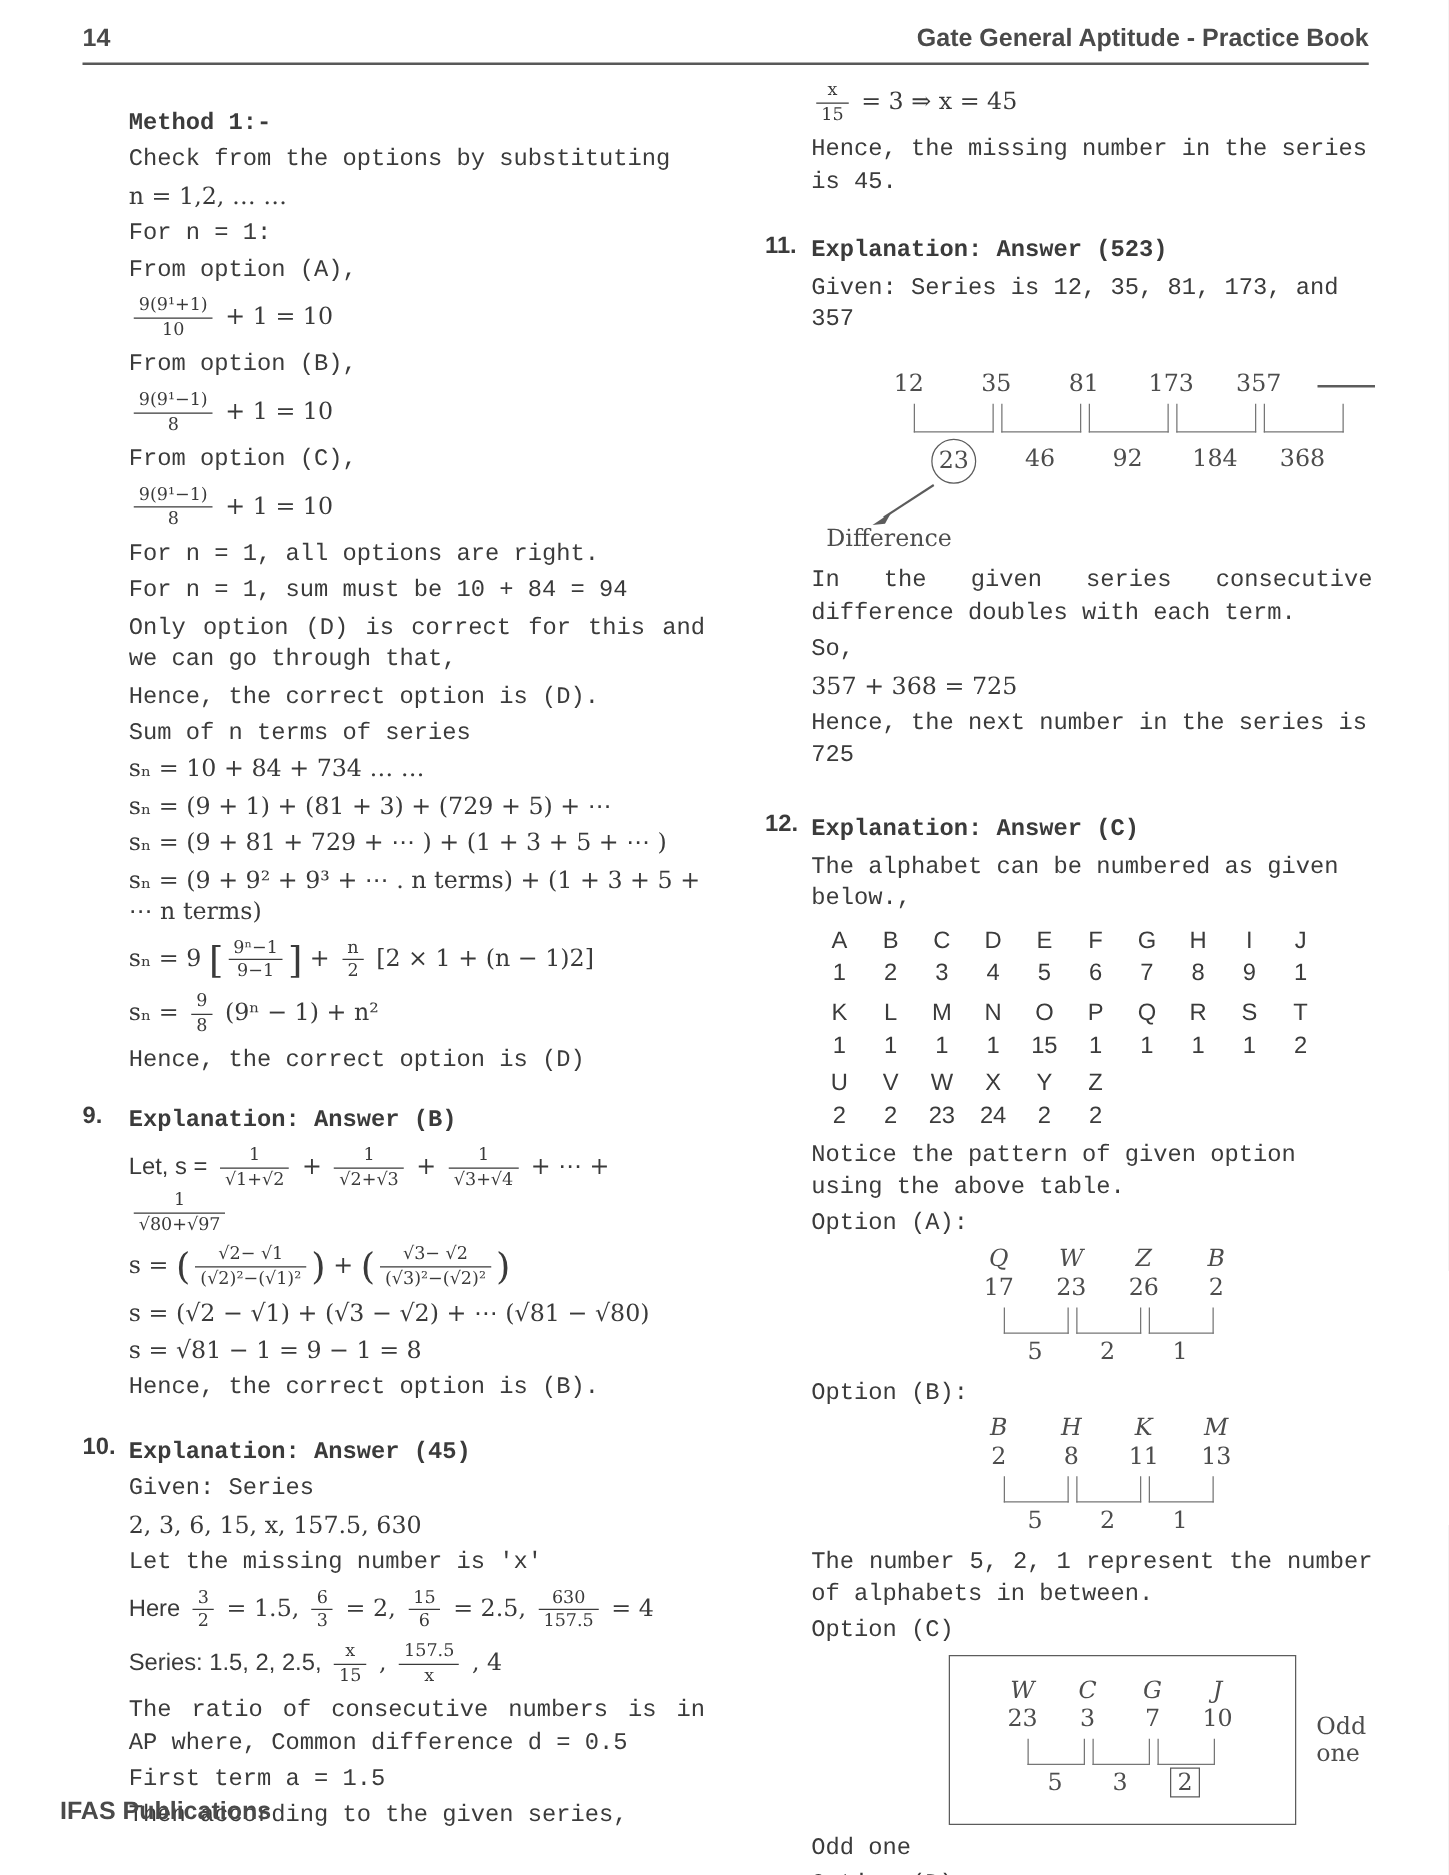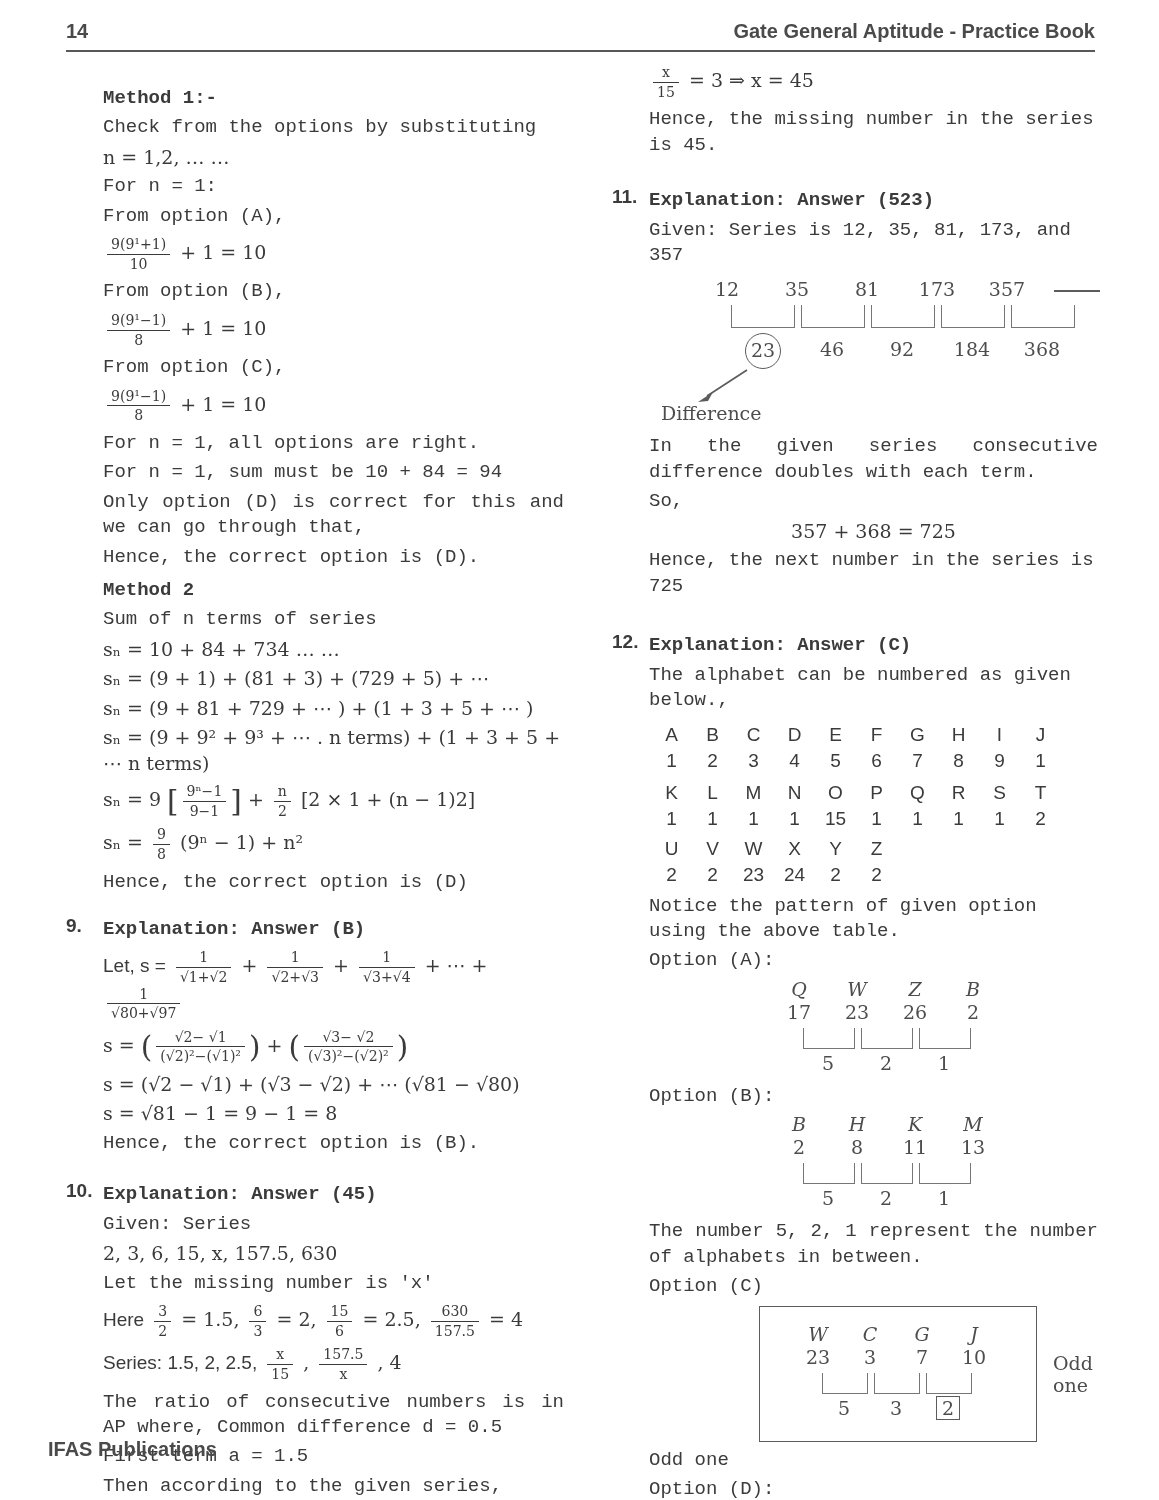--- a/index.html
+++ b/index.html
@@ -15,21 +15,21 @@
     border-bottom:2.5px solid #585858; padding-bottom:7px;
     font-weight:bold; font-size:20px; color:#4a4a4a;
   }
   
   .col-left  { position:absolute; left:66px;  top:82px; width:498px; }
   .col-right { position:absolute; left:612px; top:64px; width:486px; }
   .indent { margin-left:37px; }
   .line { font-size:19px; line-height:1.34; margin:4px 0;font-family:Liberation Mono, monospace; }
   .bold { font-weight:700; }
   .just { text-align:justify; }
-  .center { text-align:center; }
+  .center { }
   .math { font-family:"DejaVu Serif","Liberation Serif",serif; color:#3a3a3a; }
   .qitem { display:flex; margin-top:18px; }
   .qnum  { width:37px; flex:none; font-weight:700; font-size:19px; line-height:1.34; }
   .qbody { flex:1; min-width:0; }
   
   .frac {
     display:inline-flex; flex-direction:column; text-align:center;
     vertical-align:middle; font-size:0.74em; line-height:1.18; margin:0 4px;
   }
   .frac .num { padding:0 4px 1px; }
@@ -57,21 +57,21 @@
   .seq4.compact { width:220px; margin:0; }
   .seq4.compact .c0 { left:0px; } .seq4.compact .c1 { left:52px; }
   .seq4.compact .c2 { left:104px; } .seq4.compact .c3 { left:156px; }
   .seq4.compact .b0 { left:32px; width:44px; } .seq4.compact .b1 { left:84px; width:44px; }
   .seq4.compact .b2 { left:136px; width:44px; }
   .seq4.compact .g0 { left:34px; } .seq4.compact .g1 { left:86px; } .seq4.compact .g2 { left:138px; }
   .cbox { display:flex; align-items:center; gap:16px; margin:6px 0 6px 110px; }
   .boxwrap { border:1.6px solid #5c5c5c; padding:16px 26px 18px 30px; }
   .oddone { font-family:"DejaVu Serif","Liberation Serif",serif; font-size:19px; color:#4d4d4d; }
   
-  .seq6 { position:relative; width:470px; height:152px; margin:10px 0 4px 8px;
+  .seq6 { position:relative; width:470px; height:152px; margin:28px 0 4px 8px;
           font-family:"DejaVu Serif","Liberation Serif",serif; color:#4d4d4d; font-size:19px; }
   .seq6 .sl { position:absolute; top:0; width:60px; text-align:center; }
   .seq6 .s0 { left:40px; } .seq6 .s1 { left:110px;text-align:center; } .seq6 .s2 { left:180px; }
   .seq6 .s3 { left:250px; } .seq6 .s4 { left:320px; }
   .seq6 .dash { position:absolute; left:397px; top:12px; width:46px; border-top:2.2px solid #5c5c5c; }
   .seq6 .br { position:absolute; top:27px; height:22px; width:62px;
     border-left:1.4px solid #767676; border-right:1.4px solid #767676; border-bottom:1.4px solid #767676; }
   .seq6 .b0 { left:74px; } .seq6 .b1 { left:144px; } .seq6 .b2 { left:214px; }
   .seq6 .b3 { left:284px; } .seq6 .b4 { left:354px; }
   .seq6 .gp { position:absolute; top:60px; width:44px; text-align:center; }
@@ -121,21 +121,20 @@
             <span class="num">9(9¹−1)</span>
             <span class="den">8</span>
           </span>
         <span>+ 1 = 10</span>
       </div>
       <div class="line">For n = 1, all options are right.</div>
       <div class="line">For n = 1, sum must be 10 + 84 = 94</div>
       <div class="line just">Only option (D) is correct for this and we can go through that,</div>
       <div class="line">Hence, the correct option is (D).</div>
 
-      <div class="line bold" style="margin-top:8px">Method 2</div>
       <div class="line">Sum of n terms of series</div>
       <div class="line math">sₙ = 10 + 84 + 734 … …</div>
       <div class="line math">sₙ = (9 + 1) + (81 + 3) + (729 + 5) + ⋯</div>
       <div class="line math">sₙ = (9 + 81 + 729 + ⋯ ) + (1 + 3 + 5 + ⋯ )</div>
       <div class="line math">sₙ = (9 + 9² + 9³ + ⋯ . n terms) + (1 + 3 + 5 + ⋯ n terms)</div>
       <div class="line math fline">
         <span>sₙ = 9</span>
         <span class="bigb">[</span><span class="frac">
             <span class="num">9ⁿ−1</span>
             <span class="den">9−1</span>

